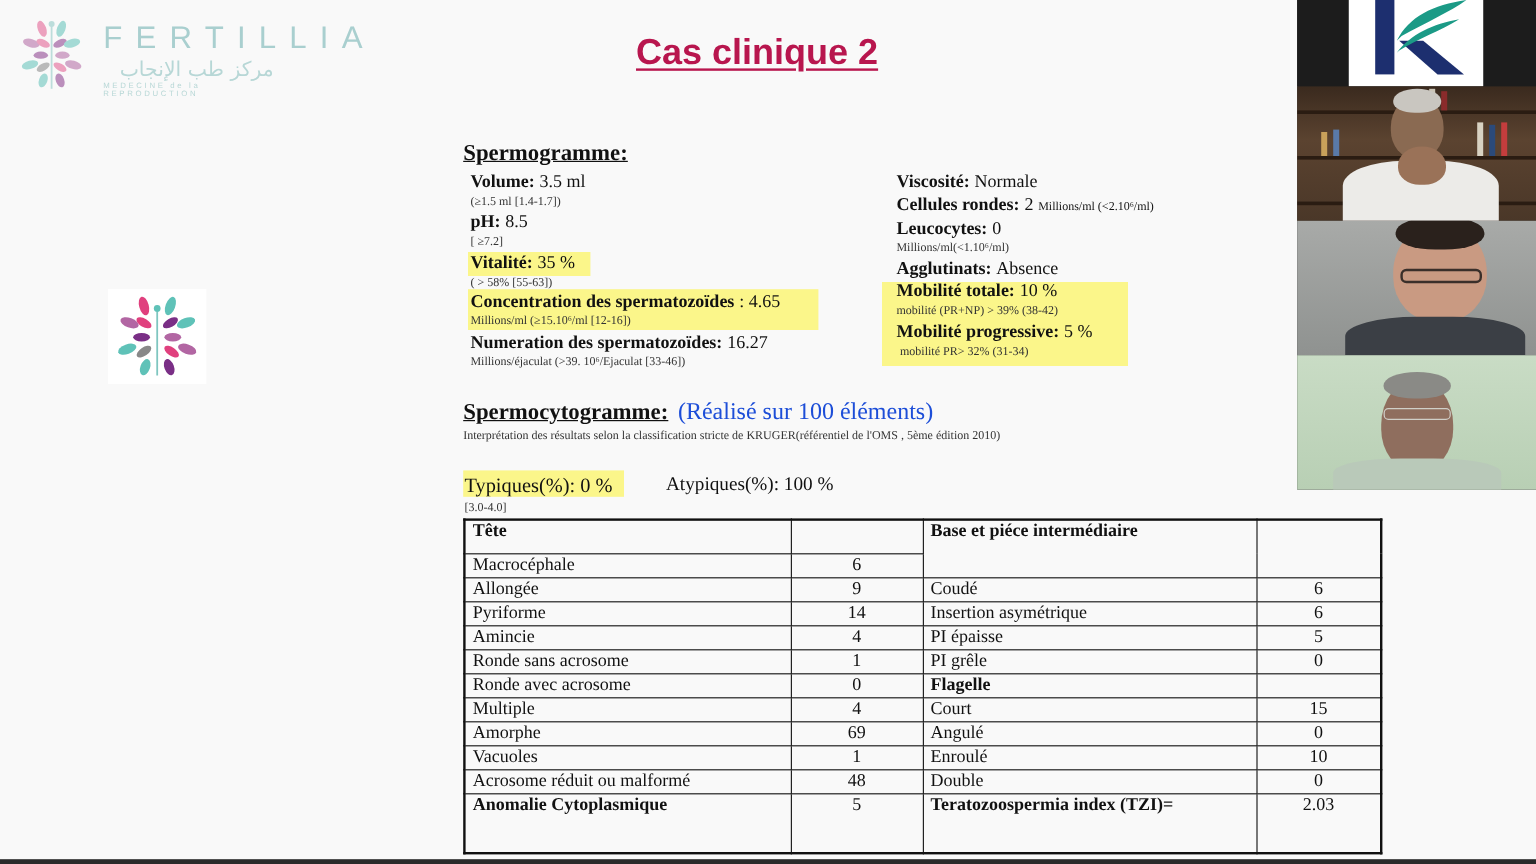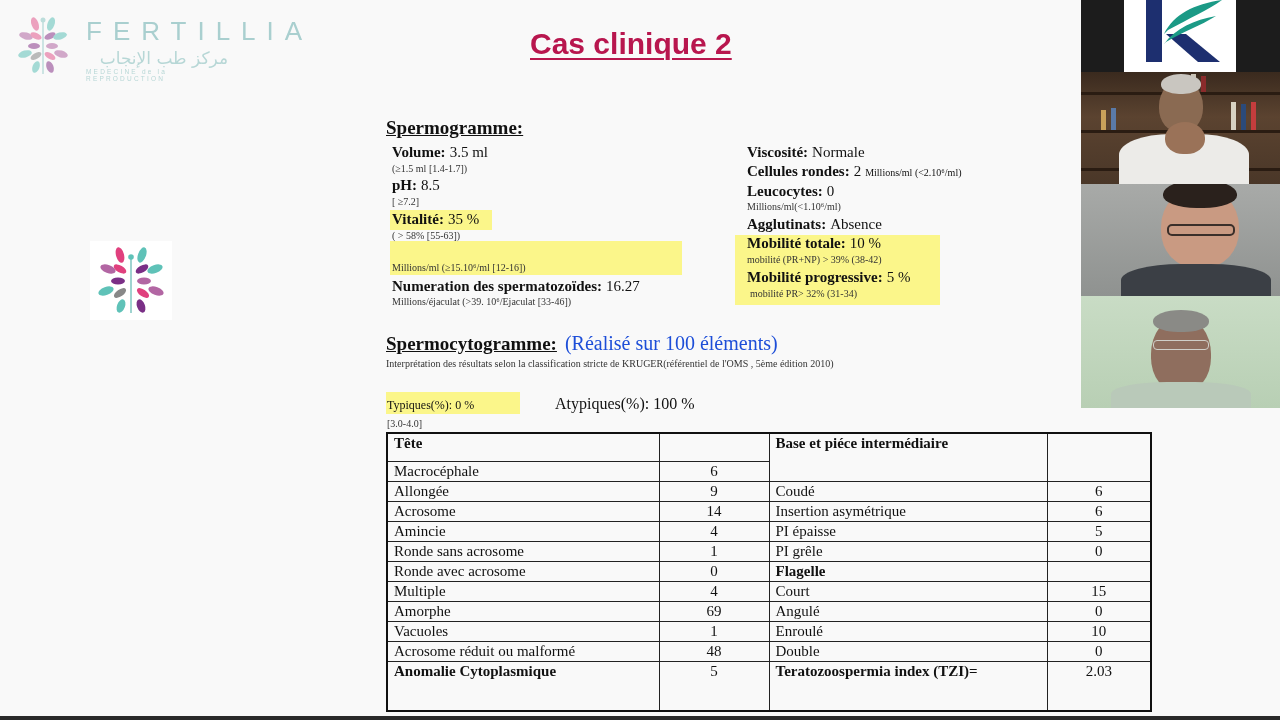--- a/index.html
+++ b/index.html
@@ -112,20 +112,24 @@
       <span class="val">8.5</span>
     </div>
     <div class="ref" style="left:6px; top:81px;">[ ≥7.2]</div>
 
     <div class="field" style="left:6px; top:95px;">
       <span class="lbl">Vitalité:</span>
       <span class="val">35 %</span>
     </div>
     <div class="ref" style="left:6px; top:115px;">( &gt; 58% [55-63])</div>
 
+    <div class="field" style="left:6px; top:128px;">
+      <span class="lbl">Concentration des spermatozoïdes</span>
+      <span class="val">:  4.65</span>
+    </div>
     <div class="ref" style="left:6px; top:147px;">Millions/ml (≥15.10⁶/ml [12-16])</div>
 
     <div class="field" style="left:6px; top:162px;">
       <span class="lbl">Numeration des spermatozoïdes:</span>
       <span class="val">16.27</span>
     </div>
     <div class="ref" style="left:6px; top:181px;">Millions/éjaculat (&gt;39. 10⁶/Ejaculat [33-46])</div>
 
     <div class="field" style="left:361px; top:28px;">
       <span class="lbl">Viscosité:</span>
@@ -157,21 +161,21 @@
     </div>
     <div class="ref" style="left:364px; top:173px;">mobilité PR&gt; 32% (31-34)</div>
 
     <div class="sec-title-row" style="left:0; top:217px;">
       <span class="sec-title">Spermocytogramme:</span>
       <span class="note">(Réalisé sur 100 éléments)</span>
     </div>
     <div class="interp" style="left:0; top:243px;">Interprétation des résultats selon la classification stricte de KRUGER(référentiel de l'OMS , 5ème édition  2010)</div>
 
     <div class="field" style="left:1px; top:280px;">
-      <span class="val" style="font-size:12px;">Typiques(%): 0 %</span>
+      <span class="val" style="font-size:17px;">Typiques(%): 0 %</span>
     </div>
     <div class="field" style="left:169px; top:280px;">
       <span class="val" style="font-size:16px;">Atypiques(%): 100 %</span>
     </div>
     <div class="ref" style="left:1px; top:303px;">[3.0-4.0]</div>
 
     <table class="morph">
       <colgroup>
         <col style="width:272px">
           <col style="width:110px">
@@ -189,21 +193,21 @@
         <td>Macrocéphale</td>
         <td class="num">6</td>
       </tr>
       <tr>
         <td>Allongée</td>
         <td class="num">9</td>
         <td>Coudé</td>
         <td class="num">6</td>
       </tr>
       <tr>
-        <td>Acrosome</td>
+        <td>Pyriforme</td>
         <td class="num">14</td>
         <td>Insertion asymétrique</td>
         <td class="num">6</td>
       </tr>
       <tr>
         <td>Amincie</td>
         <td class="num">4</td>
         <td>PI épaisse</td>
         <td class="num">5</td>
       </tr>

